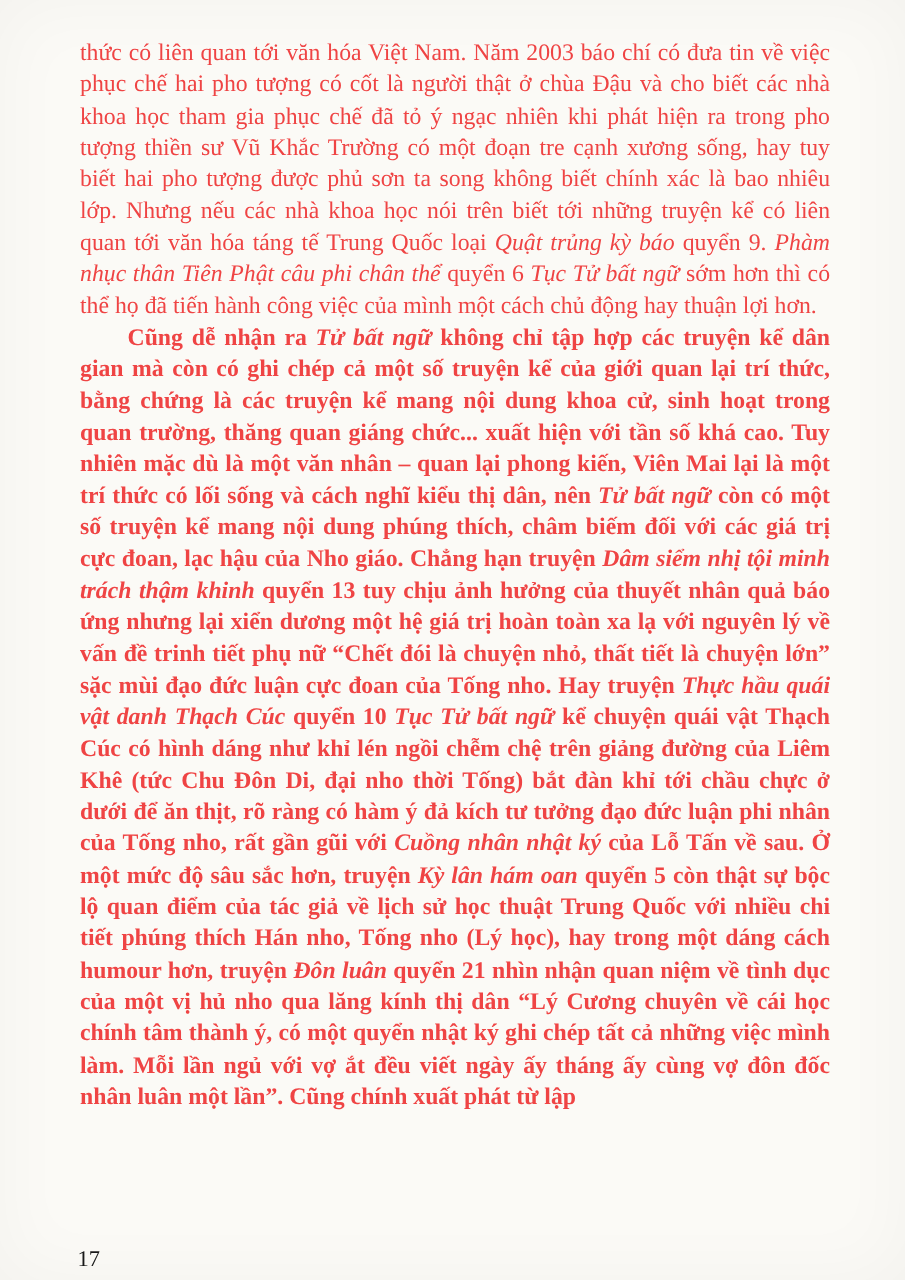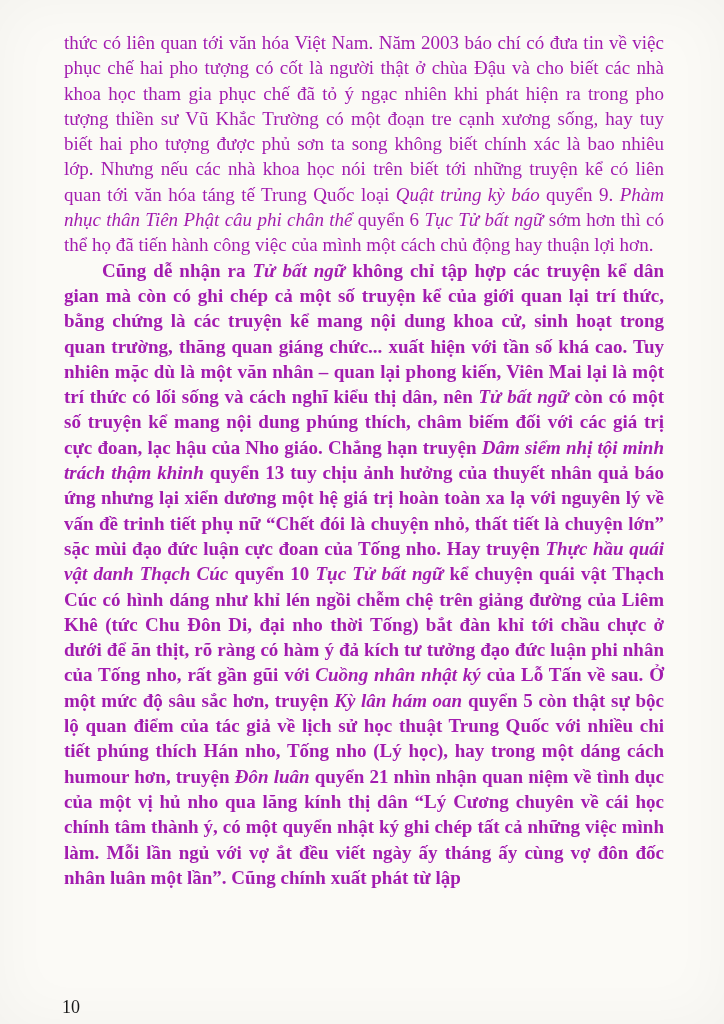--- a/index.html
+++ b/index.html
@@ -26,21 +26,21 @@
     top: 30px;
     left: 64px;
     right: 60px;
   }
   .para {
     margin: 0;
     font-size: 19px;
     line-height: 25.3px;
     text-align: justify;
     text-justify: inter-word;
-    color: #a21caf;
+    color: #ef4444;
   }
   .para.indent {
     text-indent: 38px;
     font-weight: bold;
   }
   .italic {
     font-style: italic;
   }
   .page-number {
     position: absolute;
@@ -51,14 +51,14 @@
   }
 </style>
 </head>
 <body>
 
 <div class="page">
   <div class="text-block">
     <p class="para no-indent"><span>thức có liên quan tới văn hóa Việt Nam. Năm 2003 báo chí có đưa tin về việc phục chế hai pho tượng có cốt là người thật ở chùa Đậu và cho biết các nhà khoa học tham gia phục chế đã tỏ ý ngạc nhiên khi phát hiện ra trong pho tượng thiền sư Vũ Khắc Trường có một đoạn tre cạnh xương sống, hay tuy biết hai pho tượng được phủ sơn ta song không biết chính xác là bao nhiêu lớp. Nhưng nếu các nhà khoa học nói trên biết tới những truyện kể có liên quan tới văn hóa táng tế Trung Quốc loại </span><span class="italic">Quật trủng kỳ báo</span><span> quyển 9. </span><span class="italic">Phàm nhục thân Tiên Phật câu phi chân thể</span><span> quyển 6 </span><span class="italic">Tục Tử bất ngữ</span><span> sớm hơn thì có thể họ đã tiến hành công việc của mình một cách chủ động hay thuận lợi hơn.</span></p>
     <p class="para indent"><span>Cũng dễ nhận ra </span><span class="italic">Tử bất ngữ</span><span> không chỉ tập hợp các truyện kể dân gian mà còn có ghi chép cả một số truyện kể của giới quan lại trí thức, bằng chứng là các truyện kể mang nội dung khoa cử, sinh hoạt trong quan trường, thăng quan giáng chức... xuất hiện với tần số khá cao. Tuy nhiên mặc dù là một văn nhân – quan lại phong kiến, Viên Mai lại là một trí thức có lối sống và cách nghĩ kiểu thị dân, nên </span><span class="italic">Tử bất ngữ</span><span> còn có một số truyện kể mang nội dung phúng thích, châm biếm đối với các giá trị cực đoan, lạc hậu của Nho giáo. Chẳng hạn truyện </span><span class="italic">Dâm siểm nhị tội minh trách thậm khinh</span><span> quyển 13 tuy chịu ảnh hưởng của thuyết nhân quả báo ứng nhưng lại xiển dương một hệ giá trị hoàn toàn xa lạ với nguyên lý về vấn đề trinh tiết phụ nữ “Chết đói là chuyện nhỏ, thất tiết là chuyện lớn” sặc mùi đạo đức luận cực đoan của Tống nho. Hay truyện </span><span class="italic">Thực hầu quái vật danh Thạch Cúc</span><span> quyển 10 </span><span class="italic">Tục Tử bất ngữ</span><span> kể chuyện quái vật Thạch Cúc có hình dáng như khỉ lén ngồi chễm chệ trên giảng đường của Liêm Khê (tức Chu Đôn Di, đại nho thời Tống) bắt đàn khỉ tới chầu chực ở dưới để ăn thịt, rõ ràng có hàm ý đả kích tư tưởng đạo đức luận phi nhân của Tống nho, rất gần gũi với </span><span class="italic">Cuồng nhân nhật ký</span><span> của Lỗ Tấn về sau. Ở một mức độ sâu sắc hơn, truyện </span><span class="italic">Kỳ lân hám oan</span><span> quyển 5 còn thật sự bộc lộ quan điểm của tác giả về lịch sử học thuật Trung Quốc với nhiều chi tiết phúng thích Hán nho, Tống nho (Lý học), hay trong một dáng cách humour hơn, truyện </span><span class="italic">Đôn luân</span><span> quyển 21 nhìn nhận quan niệm về tình dục của một vị hủ nho qua lăng kính thị dân “Lý Cương chuyên về cái học chính tâm thành ý, có một quyển nhật ký ghi chép tất cả những việc mình làm. Mỗi lần ngủ với vợ ắt đều viết ngày ấy tháng ấy cùng vợ đôn đốc nhân luân một lần”. Cũng chính xuất phát từ lập</span></p>
   </div>
-  <div class="page-number">10</div>
+  <div class="page-number">17</div>
 </div>
 
 </body></html>

